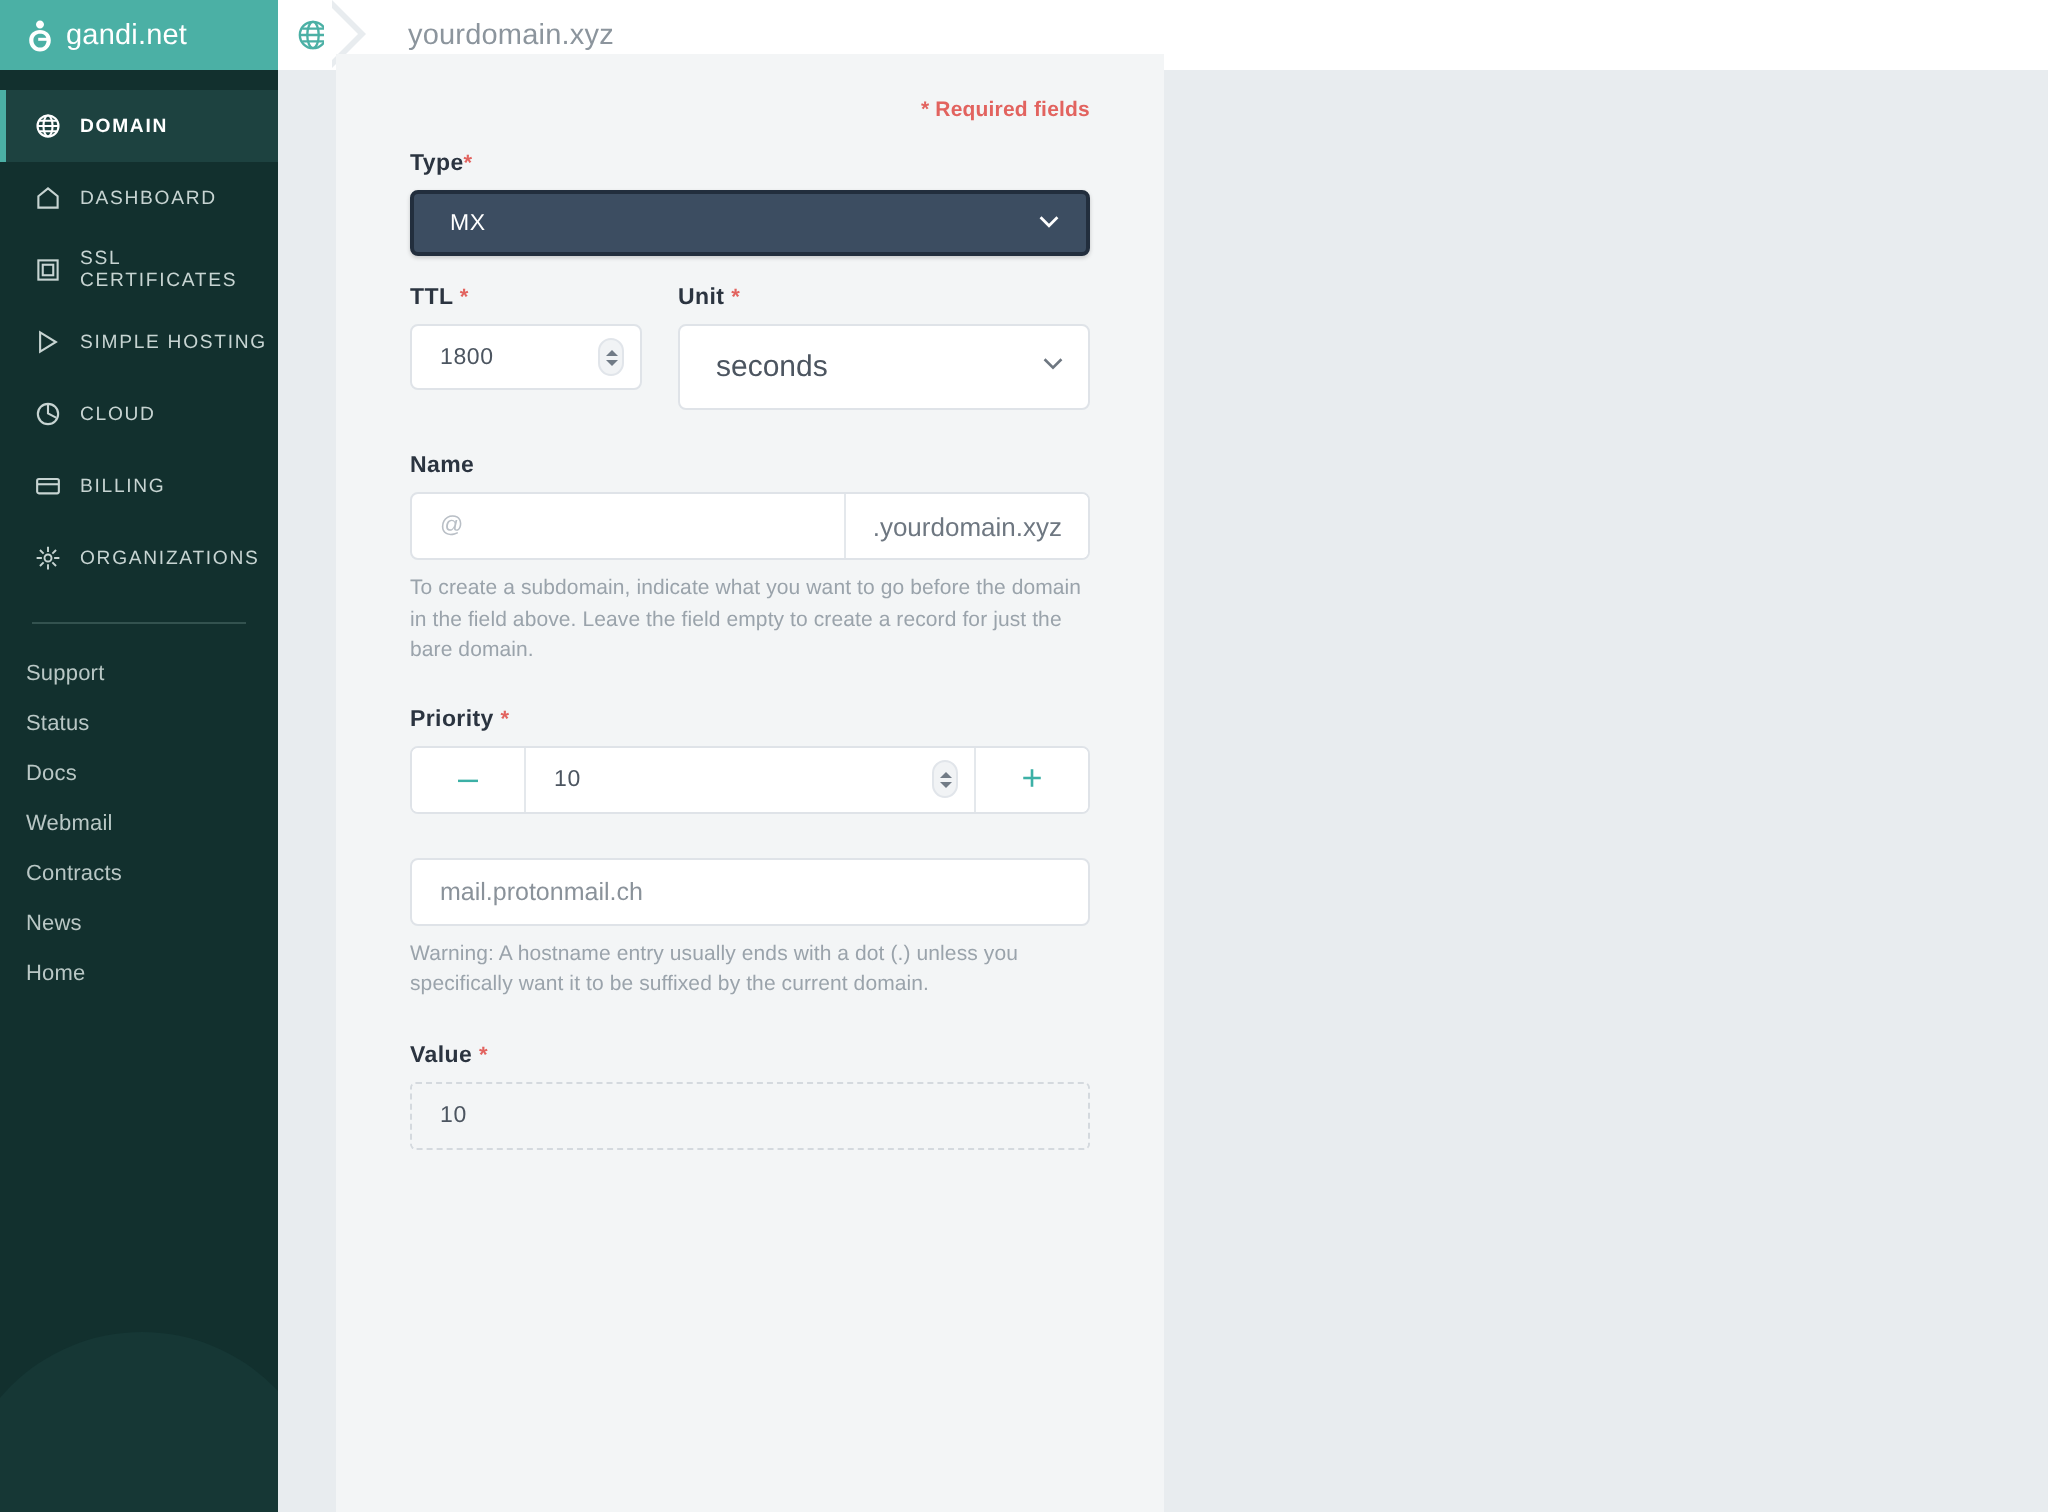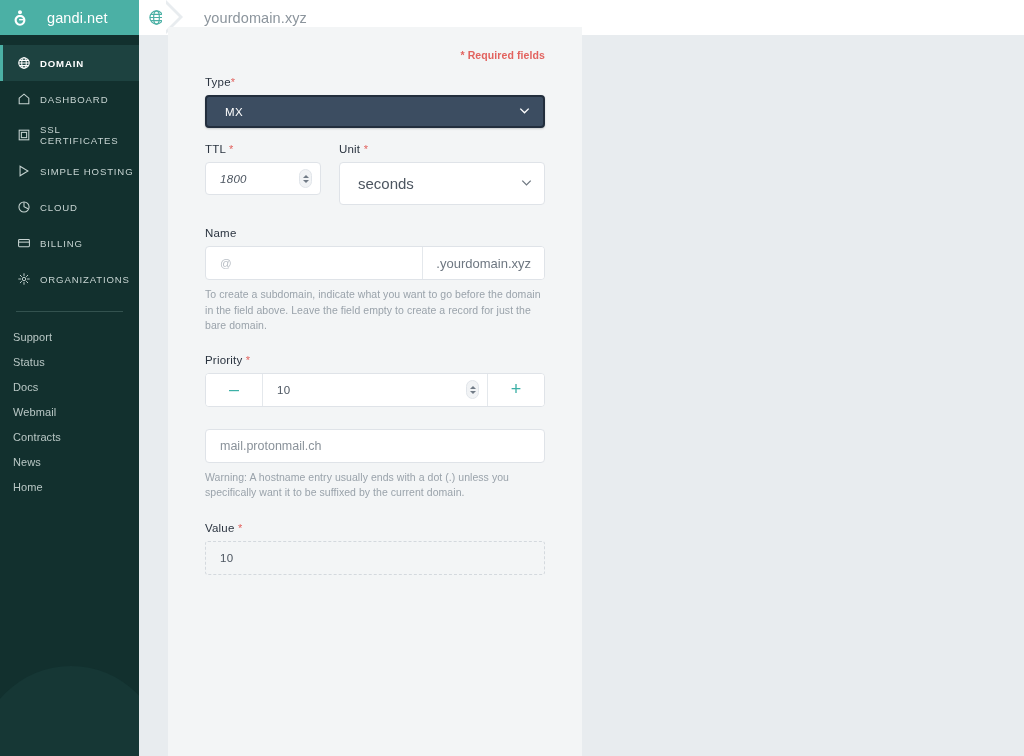--- a/index.html
+++ b/index.html
@@ -20,21 +20,21 @@
     position: relative;
     overflow: hidden;
     z-index: 5;
   }
   .logo-bar {
     height: 35px;
     background: #4bb0a5;
     display: flex;
     align-items: center;
     padding-left: 13px;
-    gap: 20px;
+    gap: 6px;
   }
   .logo-mark {
     width: 14px; height: 18px;
     display: flex; align-items: center; justify-content: center;
     flex: 0 0 14px;
   }
   .logo-text {
     color: #ffffff;
     font-size: 14.5px;
     letter-spacing: 0.1px;
@@ -145,21 +145,21 @@
     color: #e2635f;
     font-size: 10.5px;
     font-weight: bold;
     padding-top: 22px;
     letter-spacing: 0.1px;
   }
 
   .field { margin-top: 15px; }
   .flabel {
     font-size: 11.5px;
-    font-weight: normal;
+    font-weight: bold;
     color: #2b3440;
     margin-bottom: 7px;
     letter-spacing: 0.2px;
   }
   .star { color: #e2635f; font-size: 11px; }
 
   .helper {
     font-size: 10.5px;
     color: #9aa3ab;
     line-height: 1.48;
@@ -191,21 +191,21 @@
     height: 33px;
     background: #ffffff;
     border: 1px solid #dfe3e8;
     border-radius: 4px;
     display: flex;
     align-items: center;
     padding: 0 8px 0 14px;
     font-size: 11.5px;
     color: #4c5560;
   }
-  .input-box .val { flex: 1; letter-spacing: 0.3px; font-style: italic; }
+  .input-box .val { flex: 1; letter-spacing: 0.3px; }
 
   .spinner {
     width: 13px; height: 19px;
     border-radius: 7px;
     background: #f1f3f5;
     border: 1px solid #e1e5ea;
     display: flex; flex-direction: column;
     align-items: center; justify-content: center;
     gap: 2px;
     flex: 0 0 13px;

